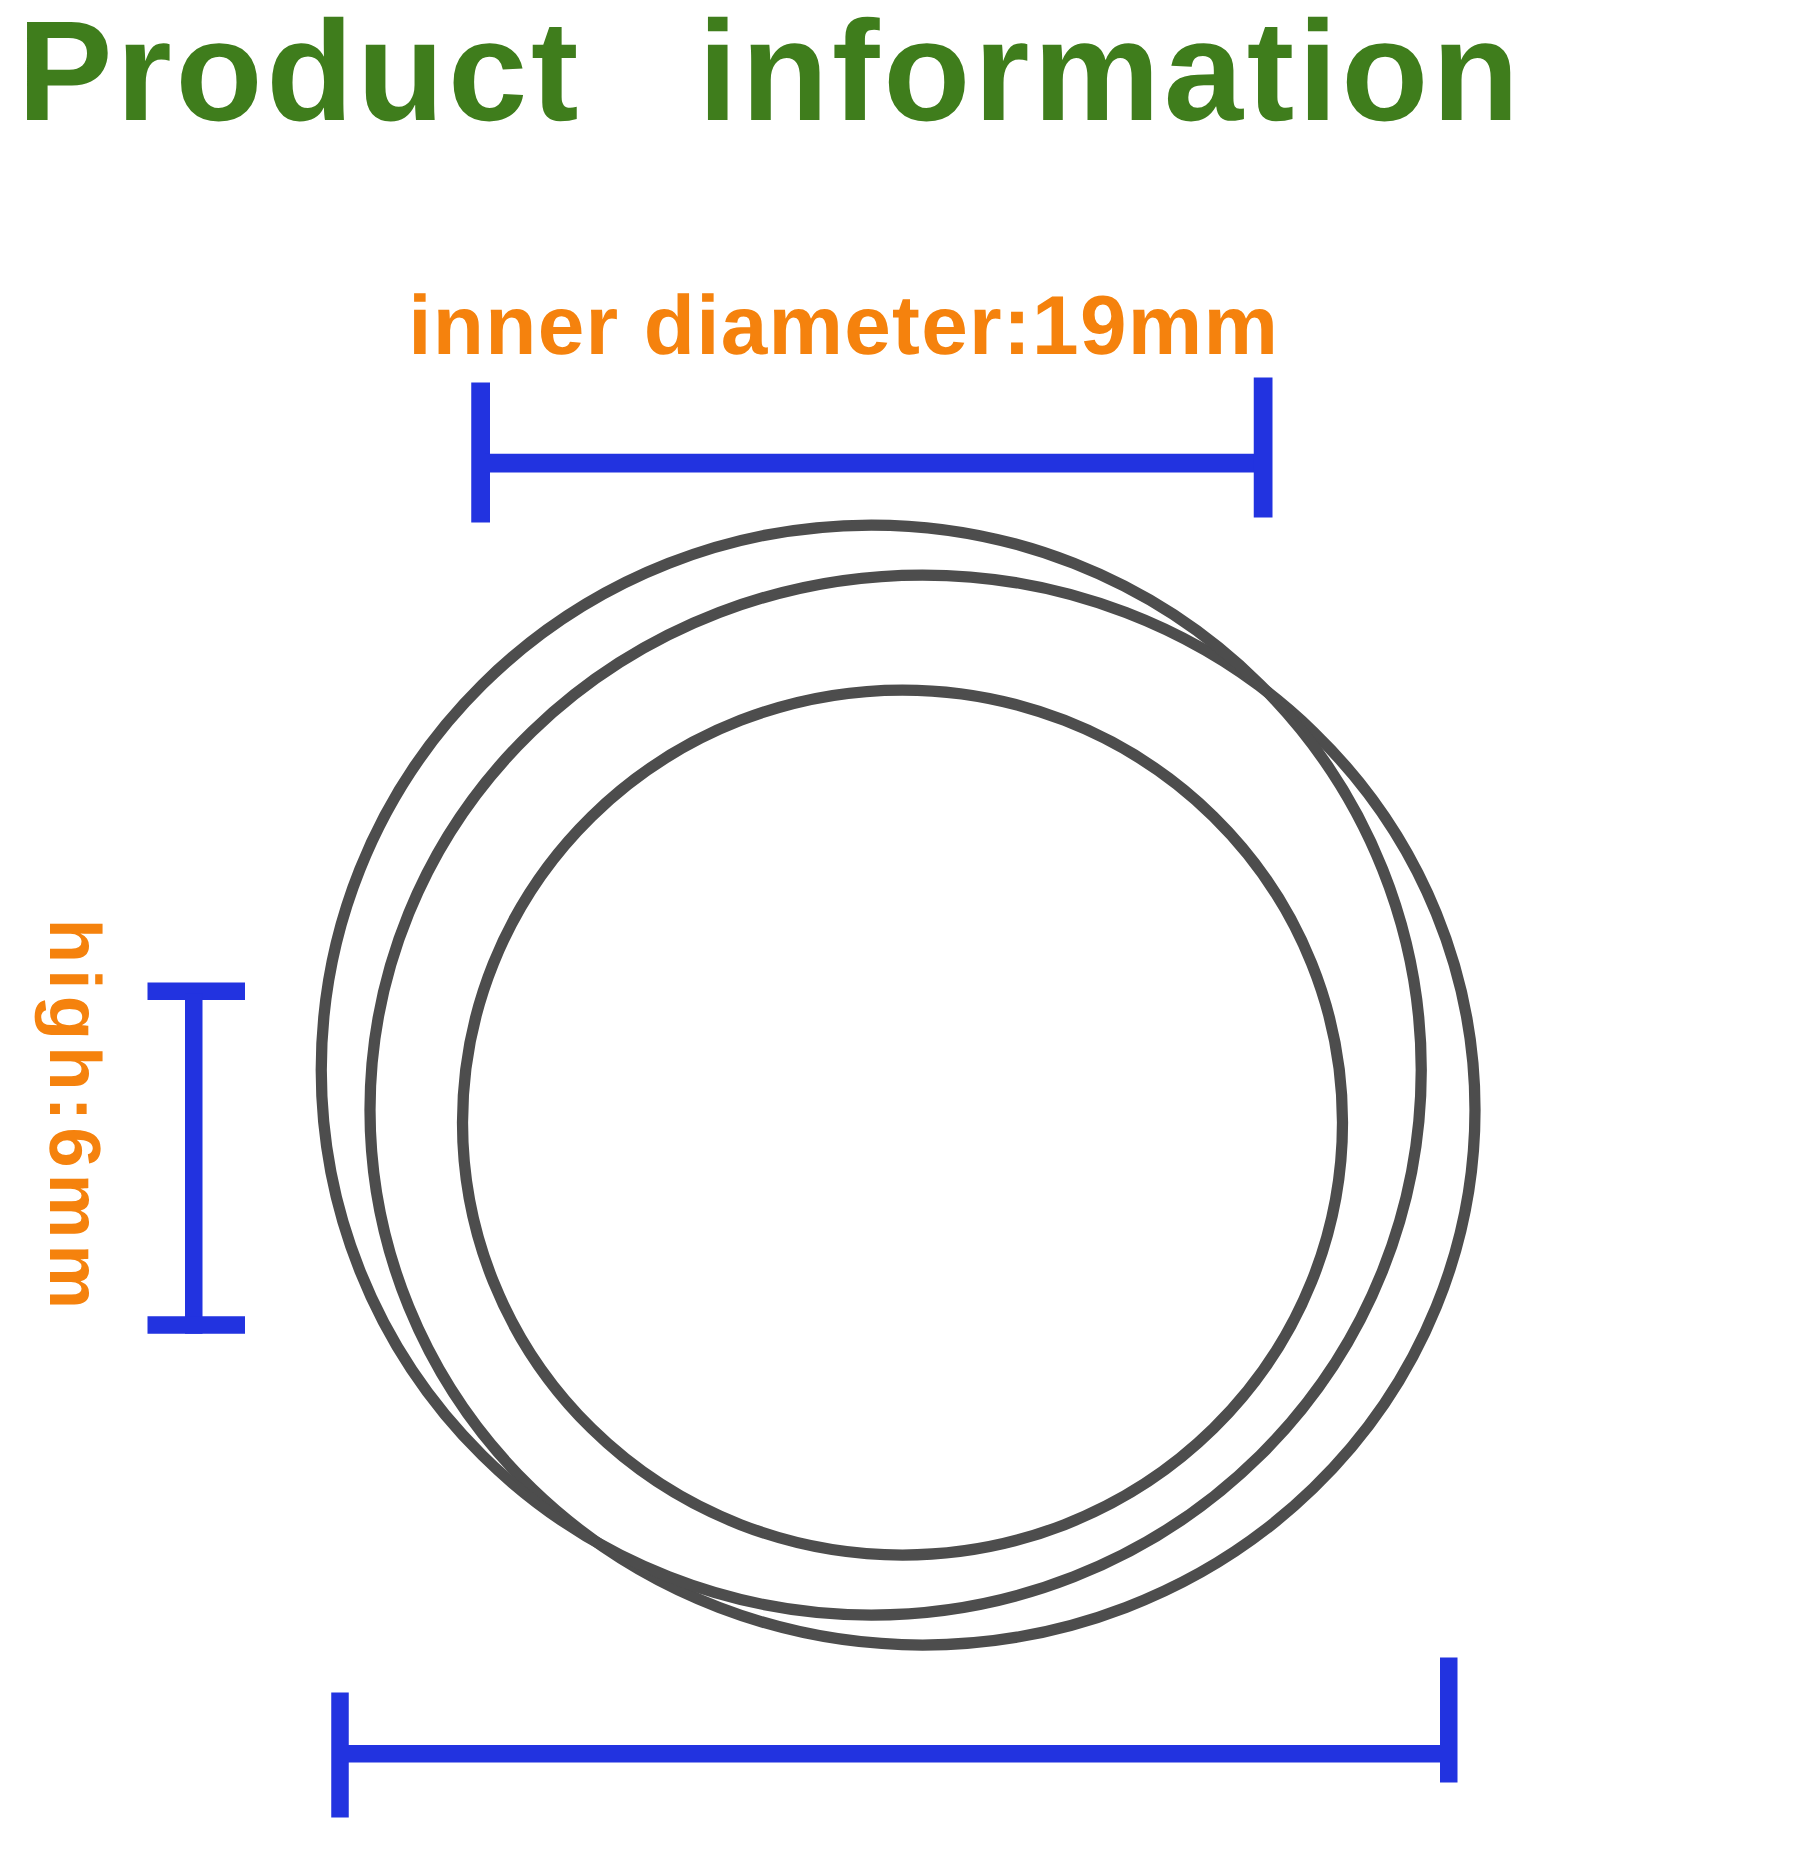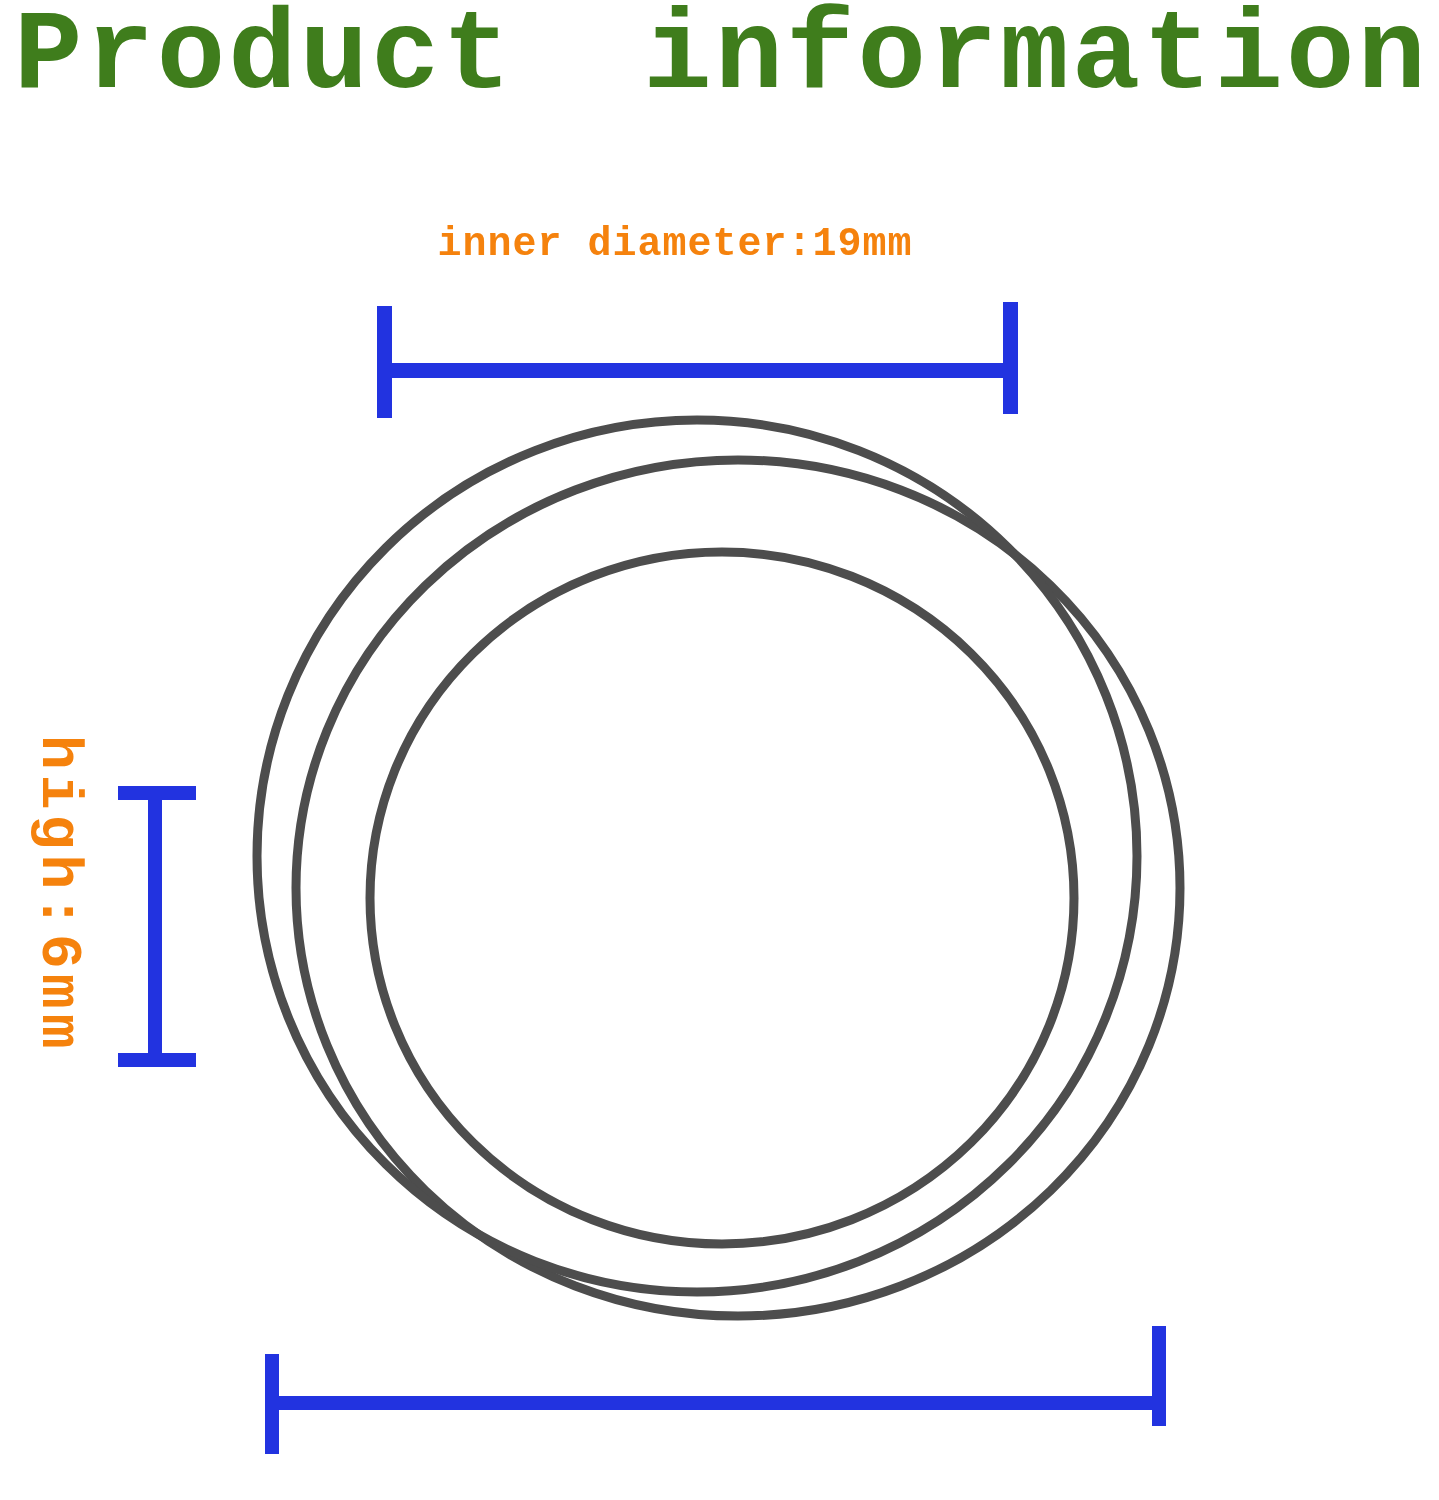--- a/index.html
+++ b/index.html
@@ -5,40 +5,40 @@
   html, body {
     margin: 0;
     padding: 0;
     background: #ffffff;
   }
   .canvas {
     position: relative;
     width: 1439px;
     height: 1500px;
     background: var(--background, #ffffff);
-    font-family: Liberation Mono, monospace;
+    font-family: Liberation Sans, sans-serif;
     overflow: hidden;
   }
   .page-title {
     position: absolute;
     top: -8px;
     left: 14px;
     width: 1420px;
     font-size: 114px;
     font-weight: bold;
     color: var(--title-green, #3f7d1c);
     letter-spacing: 3px;
     word-spacing: 58px;
     white-space: nowrap;
   }
   .dim-label {
     position: absolute;
     font-weight: bold;
     color: var(--label-orange, #f5820d);
-    font-size: 40px;
+    font-size: 67px;
     letter-spacing: 1px;
     text-align: center;
   }
   .label-inner {
     top: 222px;
     left: 320px;
     width: 710px;
   }
   .label-outer {
     top: 1430px;

